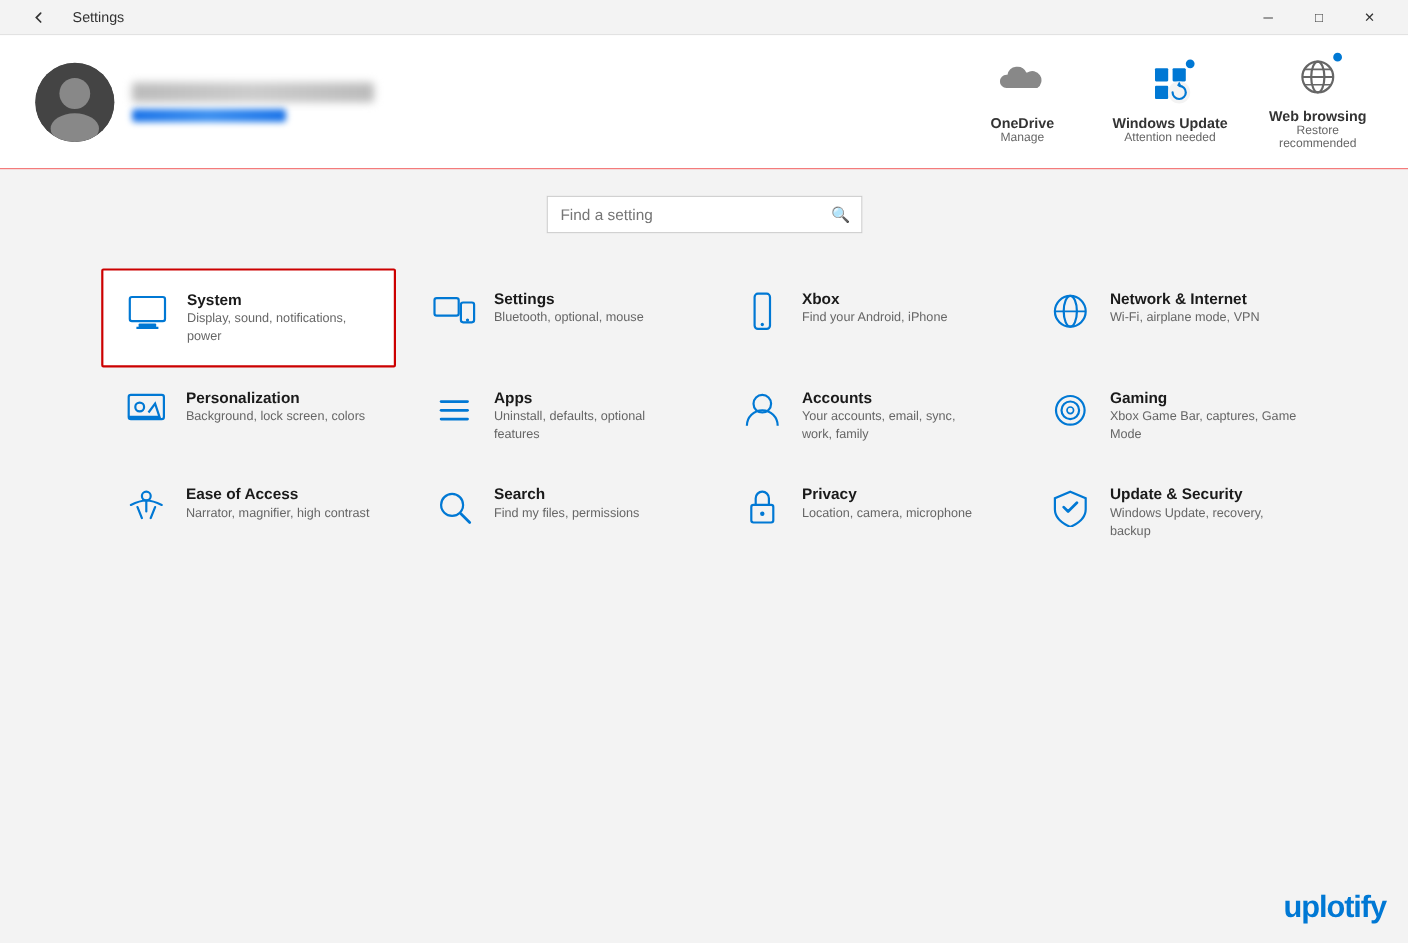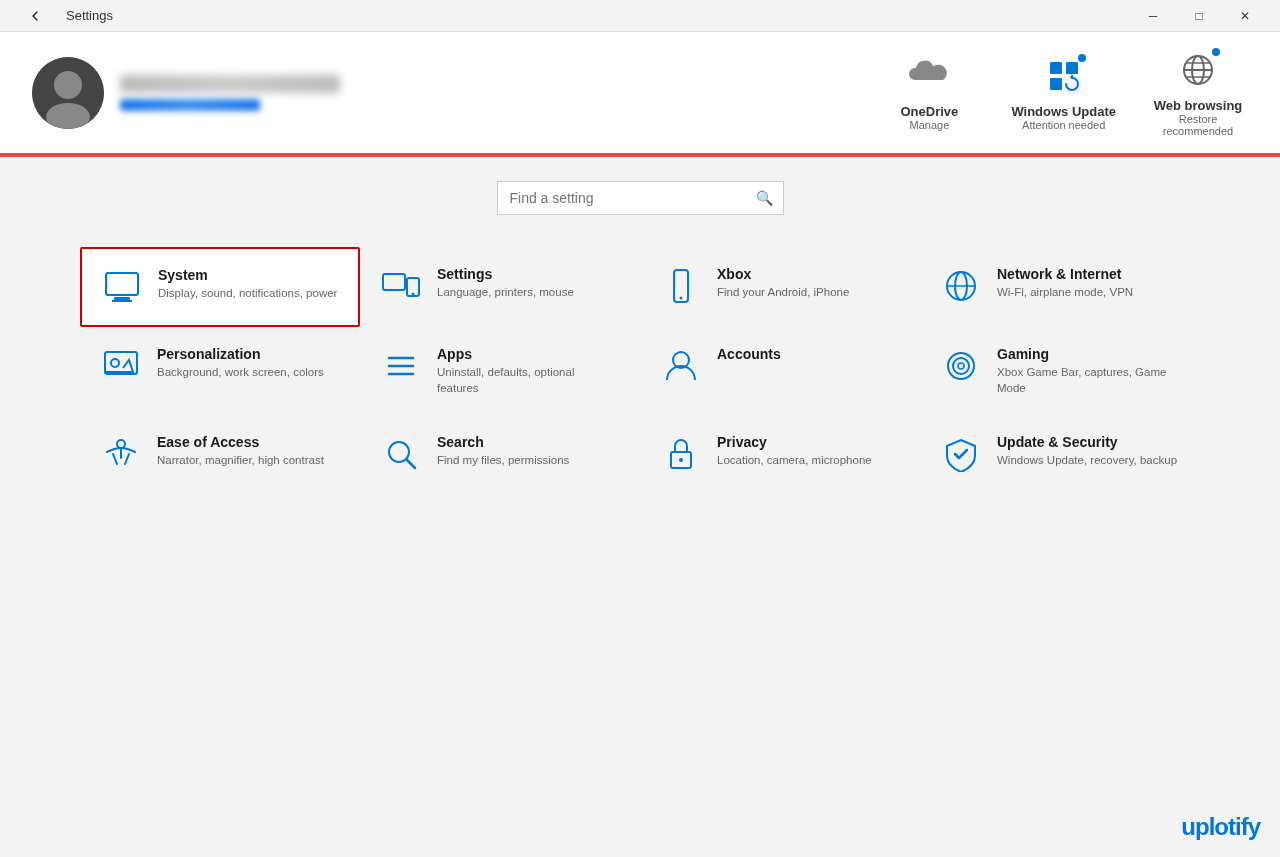--- a/index.html
+++ b/index.html
@@ -43,21 +43,21 @@
       font-size: 12px;
       color: #333;
     }
 
     
     .header {
       background: #fff;
       padding: 16px 32px;
       display: flex;
       align-items: center;
-      border-bottom: 4px solid #ef4444;
+      border-bottom: 1px solid #ef4444;
       gap: 24px;
     }
     .user-info {
       display: flex;
       align-items: center;
       gap: 16px;
       flex: 1;
     }
     .avatar {
       width: 72px;
@@ -174,20 +174,21 @@
       gap: 0;
     }
     .settings-item {
       display: flex;
       align-items: flex-start;
       padding: 18px 20px;
       cursor: pointer;
       gap: 16px;
       border: 1px solid transparent;
       border-radius: 2px;
+      margin-left: 12px;
     }
     .settings-item.active {
       border: 2px solid #cc0000;
       background: #fff;
     }
     .settings-item-icon {
       width: 40px;
       height: 40px;
       display: flex;
       align-items: center;
@@ -209,21 +210,21 @@
       font-size: 11.5px;
       color: #666;
       line-height: 1.4;
     }
 
     
     .watermark {
       position: absolute;
       bottom: 16px;
       right: 20px;
-      font-size: 24px;
+      font-size: 28px;
       font-weight: 300;
       color: #555;
       letter-spacing: -1px;
     }
     .watermark span { color: #0078d4; font-weight: 700; }
 
     
     svg { display: block; }
   </style>
 </head>
@@ -333,21 +334,21 @@
       <div class="settings-item">
     <div class="settings-item-icon">
       <svg width="40" height="36" viewBox="0 0 40 36">
             <rect x="2" y="6" width="22" height="16" rx="2" stroke="#0078d4" stroke-width="2" fill="none"></rect>
             <rect x="26" y="10" width="12" height="18" rx="2" stroke="#0078d4" stroke-width="2" fill="none"></rect>
             <circle cx="32" cy="26" r="1.5" fill="#0078d4"></circle>
           </svg>
     </div>
     <div class="settings-item-text">
       <span class="settings-item-title">Settings</span>
-      <span class="settings-item-sub">Language, printers, mouse</span>
+      <span class="settings-item-sub">Bluetooth, optional, mouse</span>
     </div>
   </div>
       <div class="settings-item">
     <div class="settings-item-icon">
       <svg width="40" height="36" viewBox="0 0 40 36">
             <rect x="13" y="2" width="14" height="32" rx="3" stroke="#0078d4" stroke-width="2" fill="none"></rect>
             <circle cx="20" cy="30" r="1.5" fill="#0078d4"></circle>
           </svg>
     </div>
     <div class="settings-item-text">
@@ -371,21 +372,21 @@
       <div class="settings-item">
     <div class="settings-item-icon">
       <svg width="40" height="36" viewBox="0 0 40 36">
             <rect x="4" y="4" width="32" height="22" rx="2" stroke="#0078d4" stroke-width="2" fill="none"></rect>
             <circle cx="14" cy="15" r="4" stroke="#0078d4" stroke-width="2" fill="none"></circle>
             <path d="M22 20l6-8 4 12H4" stroke="#0078d4" stroke-width="2" fill="none"></path>
           </svg>
     </div>
     <div class="settings-item-text">
       <span class="settings-item-title">Personalization</span>
-      <span class="settings-item-sub">Background, work screen, colors</span>
+      <span class="settings-item-sub">Background, lock screen, colors</span>
     </div>
   </div>
       <div class="settings-item">
     <div class="settings-item-icon">
       <svg width="40" height="36" viewBox="0 0 40 36">
             <line x1="8" y1="10" x2="32" y2="10" stroke="#0078d4" stroke-width="2.5" stroke-linecap="round"></line>
             <line x1="8" y1="18" x2="32" y2="18" stroke="#0078d4" stroke-width="2.5" stroke-linecap="round"></line>
             <line x1="8" y1="26" x2="32" y2="26" stroke="#0078d4" stroke-width="2.5" stroke-linecap="round"></line>
           </svg>
     </div>
@@ -396,20 +397,21 @@
   </div>
       <div class="settings-item">
     <div class="settings-item-icon">
       <svg width="40" height="36" viewBox="0 0 40 36">
             <circle cx="20" cy="12" r="8" stroke="#0078d4" stroke-width="2" fill="none"></circle>
             <path d="M6 32c0-7.7 6.3-14 14-14s14 6.3 14 14" stroke="#0078d4" stroke-width="2" fill="none"></path>
           </svg>
     </div>
     <div class="settings-item-text">
       <span class="settings-item-title">Accounts</span>
+      <span class="settings-item-sub">Your accounts, email, sync, work, family</span>
     </div>
   </div>
       <div class="settings-item">
     <div class="settings-item-icon">
       <svg width="40" height="36" viewBox="0 0 40 36">
             <circle cx="20" cy="18" r="13" stroke="#0078d4" stroke-width="2" fill="none"></circle>
             <circle cx="20" cy="18" r="8" stroke="#0078d4" stroke-width="2" fill="none"></circle>
             <circle cx="20" cy="18" r="3" stroke="#0078d4" stroke-width="1.5" fill="none"></circle>
           </svg>
     </div>

